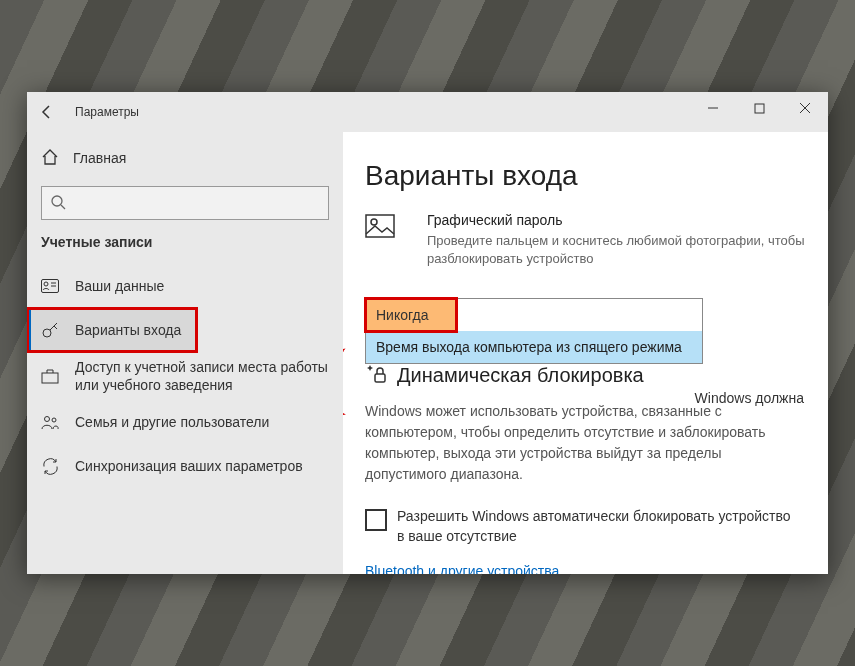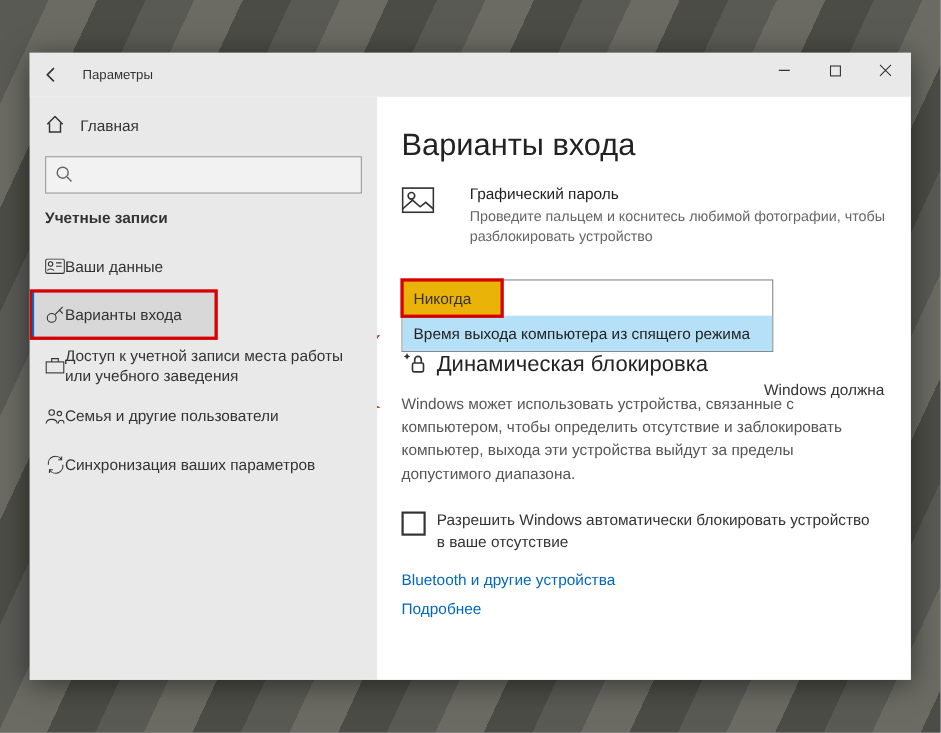--- a/index.html
+++ b/index.html
@@ -15,21 +15,21 @@
   .desktop {
     width: 855px;
     height: 666px;
     background: repeating-linear-gradient(115deg, #5a5a55 0 40px, #6b6b64 40px 80px, #4c4c46 80px 120px);
     display: flex;
     align-items: center;
     justify-content: center;
   }
   .window {
     width: 801px;
-    height: 570px;
+    height: 482px;
     background: #ffffff;
     box-shadow: 0 4px 24px rgba(0,0,0,0.5);
     display: flex;
     flex-direction: column;
     position: relative;
   }
   .titlebar {
     height: 40px;
     background: #e9e9e9;
     display: flex;
@@ -119,20 +119,21 @@
     font-weight: 600;
     color: #333;
     font-size: 14px;
   }
 
   .nav-item {
     display: flex;
     align-items: center;
     min-height: 44px;
     padding: 6px 14px;
+    gap: 16px;
     color: #333;
     font-size: 14px;
     line-height: 1.3;
     box-sizing: border-box;
     position: relative;
   }
   .nav-item .icon {
     width: 18px;
     display: flex;
     align-items: center;
@@ -212,21 +213,21 @@
     margin-top: 4px;
     width: 336px;
     border: 1px solid #888;
     background: #fff;
     position: relative;
   }
   .dropdown-item {
     padding: 8px 10px;
     font-size: 14px;
     color: #333;
-    background: #eab308;
+    background: #fdba74;
   }
   .dropdown-item.highlight {
     background: #b6e0f7;
     color: #222;
   }
   .dropdown-item.boxed {
     outline: 3px solid #d60000;
     outline-offset: -1px;
     width: 90px;
     box-sizing: border-box;

